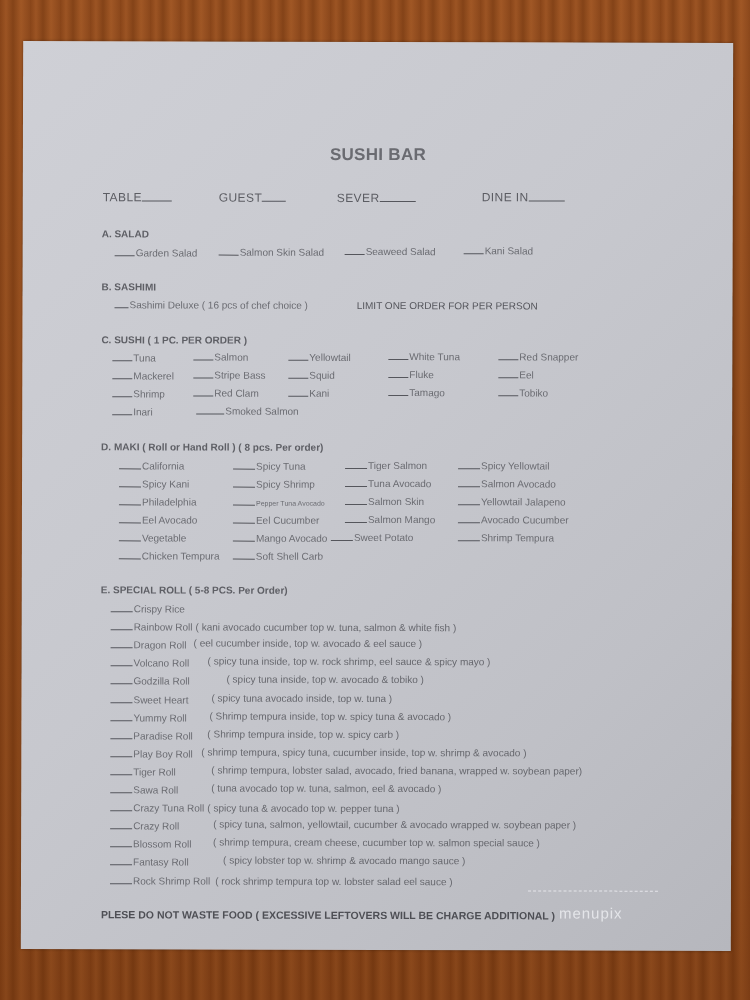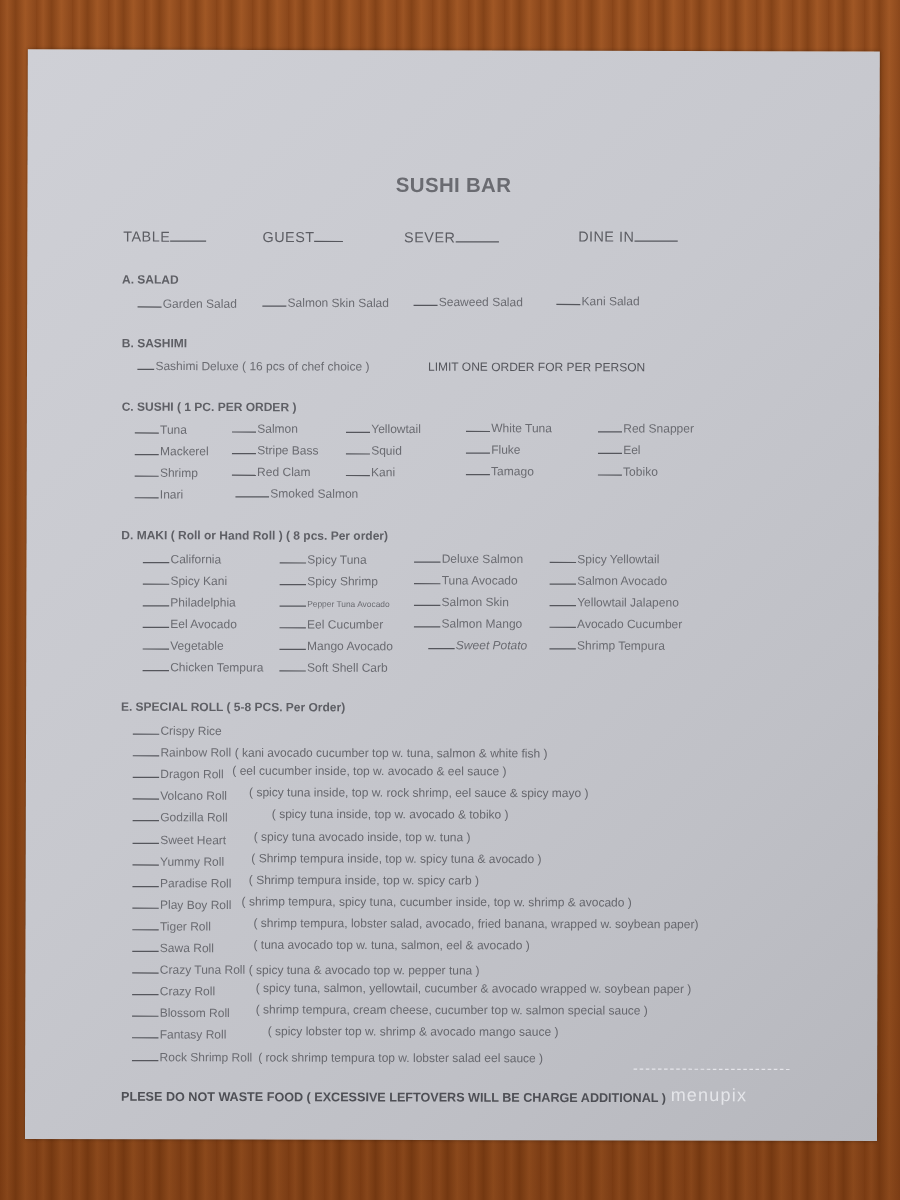--- a/index.html
+++ b/index.html
@@ -88,37 +88,37 @@
     <div class="abs item" style="left: 476px; top: 324.6px;"><span class="blank" style="width: 20px;"></span><span>Eel</span></div>
     <div class="abs item" style="left: 90px; top: 345px;"><span class="blank" style="width: 20px;"></span><span>Shrimp</span></div>
     <div class="abs item" style="left: 171px; top: 344.4px;"><span class="blank" style="width: 20px;"></span><span>Red Clam</span></div>
     <div class="abs item" style="left: 266px; top: 343.8px;"><span class="blank" style="width: 20px;"></span><span>Kani</span></div>
     <div class="abs item" style="left: 366px; top: 343.2px;"><span class="blank" style="width: 20px;"></span><span>Tamago</span></div>
     <div class="abs item" style="left: 476px; top: 342.6px;"><span class="blank" style="width: 20px;"></span><span>Tobiko</span></div>
     <div class="abs item" style="left: 90px; top: 363px;"><span class="blank" style="width: 20px;"></span><span>Inari</span></div>
     <div class="abs item" style="left: 174px; top: 362.4px;"><span class="blank" style="width: 28px;"></span><span>Smoked Salmon</span></div>
     <div class="abs item" style="left: 97px; top: 417px;"><span class="blank" style="width: 22px;"></span><span>California</span></div>
     <div class="abs item" style="left: 211px; top: 416.6px;"><span class="blank" style="width: 22px;"></span><span>Spicy Tuna</span></div>
-    <div class="abs item" style="left: 323px; top: 416.2px;"><span class="blank" style="width: 22px;"></span><span>Deluxe Salmon</span></div>
+    <div class="abs item" style="left: 323px; top: 416.2px;"><span class="blank" style="width: 22px;"></span><span>Tiger Salmon</span></div>
     <div class="abs item" style="left: 436px; top: 415.8px;"><span class="blank" style="width: 22px;"></span><span>Spicy Yellowtail</span></div>
     <div class="abs item" style="left: 97px; top: 435px;"><span class="blank" style="width: 22px;"></span><span>Spicy Kani</span></div>
     <div class="abs item" style="left: 211px; top: 434.6px;"><span class="blank" style="width: 22px;"></span><span>Spicy Shrimp</span></div>
     <div class="abs item" style="left: 323px; top: 434.2px;"><span class="blank" style="width: 22px;"></span><span>Tuna Avocado</span></div>
     <div class="abs item" style="left: 436px; top: 433.8px;"><span class="blank" style="width: 22px;"></span><span>Salmon Avocado</span></div>
     <div class="abs item" style="left: 97px; top: 453px;"><span class="blank" style="width: 22px;"></span><span>Philadelphia</span></div>
     <div class="abs item" style="left: 211px; top: 452.6px;"><span class="blank" style="width: 22px;"></span><span class="small">Pepper Tuna Avocado</span></div>
     <div class="abs item" style="left: 323px; top: 452.2px;"><span class="blank" style="width: 22px;"></span><span>Salmon Skin</span></div>
     <div class="abs item" style="left: 436px; top: 451.8px;"><span class="blank" style="width: 22px;"></span><span>Yellowtail Jalapeno</span></div>
     <div class="abs item" style="left: 97px; top: 471px;"><span class="blank" style="width: 22px;"></span><span>Eel Avocado</span></div>
     <div class="abs item" style="left: 211px; top: 470.6px;"><span class="blank" style="width: 22px;"></span><span>Eel Cucumber</span></div>
     <div class="abs item" style="left: 323px; top: 470.2px;"><span class="blank" style="width: 22px;"></span><span>Salmon Mango</span></div>
     <div class="abs item" style="left: 436px; top: 469.8px;"><span class="blank" style="width: 22px;"></span><span>Avocado Cucumber</span></div>
     <div class="abs item" style="left: 97px; top: 489px;"><span class="blank" style="width: 22px;"></span><span>Vegetable</span></div>
     <div class="abs item" style="left: 211px; top: 488.6px;"><span class="blank" style="width: 22px;"></span><span>Mango Avocado</span></div>
-    <div class="abs item" style="left: 335px; top: 488.2px; font-style: italic;"><span class="blank" style="width: 22px;"></span><span>Sweet Potato</span></div>
+    <div class="abs item" style="left: 309px; top: 488.2px;"><span class="blank" style="width: 22px;"></span><span>Sweet Potato</span></div>
     <div class="abs item" style="left: 436px; top: 487.8px;"><span class="blank" style="width: 22px;"></span><span>Shrimp Tempura</span></div>
     <div class="abs item" style="left: 97px; top: 507px;"><span class="blank" style="width: 22px;"></span><span>Chicken Tempura</span></div>
     <div class="abs item" style="left: 211px; top: 506.6px;"><span class="blank" style="width: 22px;"></span><span>Soft Shell Carb</span></div>
     <div class="abs item" style="left: 89px; top: 560px;"><span class="blank" style="width: 22px;"></span><span>Crispy Rice</span></div>
     <div class="abs item" style="left: 89px; top: 578.1px;"><span class="blank" style="width: 22px;"></span><span>Rainbow Roll</span><span class="desc" style="margin-left: 3px;">( kani avocado cucumber top w. tuna, salmon &amp; white fish )</span></div>
     <div class="abs item" style="left: 89px; top: 596.2px;"><span class="blank" style="width: 22px;"></span><span>Dragon Roll</span><span class="desc" style="position: absolute; left: 83px; top: 0px;">( eel cucumber inside, top w. avocado &amp; eel sauce )</span></div>
     <div class="abs item" style="left: 89px; top: 614.3px;"><span class="blank" style="width: 22px;"></span><span>Volcano Roll</span><span class="desc" style="position: absolute; left: 97px; top: 0px;">( spicy tuna inside, top w. rock shrimp, eel sauce &amp; spicy mayo )</span></div>
     <div class="abs item" style="left: 89px; top: 632.4px;"><span class="blank" style="width: 22px;"></span><span>Godzilla Roll</span><span class="desc" style="position: absolute; left: 97px; top: 0px; padding-left: 19px;">( spicy tuna inside, top w. avocado &amp; tobiko )</span></div>
     <div class="abs item" style="left: 89px; top: 650.5px;"><span class="blank" style="width: 22px;"></span><span>Sweet Heart</span><span class="desc" style="position: absolute; left: 101px; top: 0px;">( spicy tuna avocado inside, top w. tuna )</span></div>
     <div class="abs item" style="left: 89px; top: 668.6px;"><span class="blank" style="width: 22px;"></span><span>Yummy Roll</span><span class="desc" style="position: absolute; left: 99px; top: 0px;">( Shrimp tempura inside, top w. spicy tuna &amp; avocado )</span></div>

